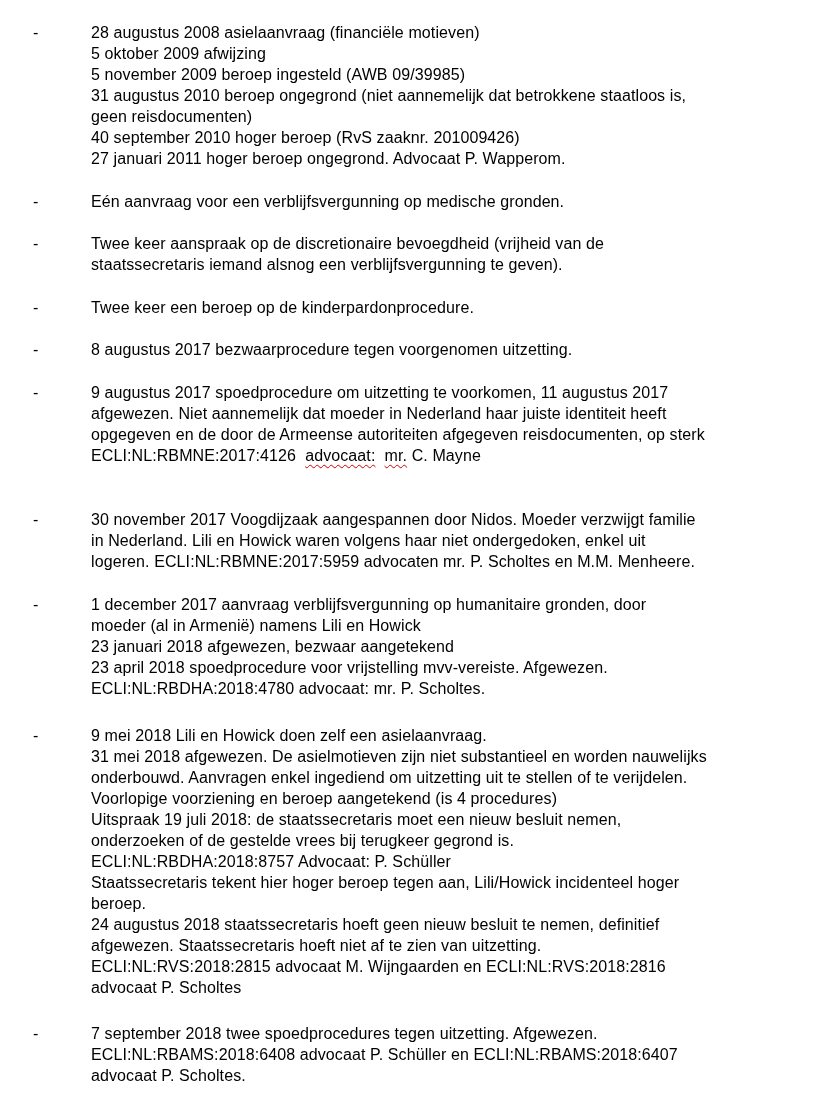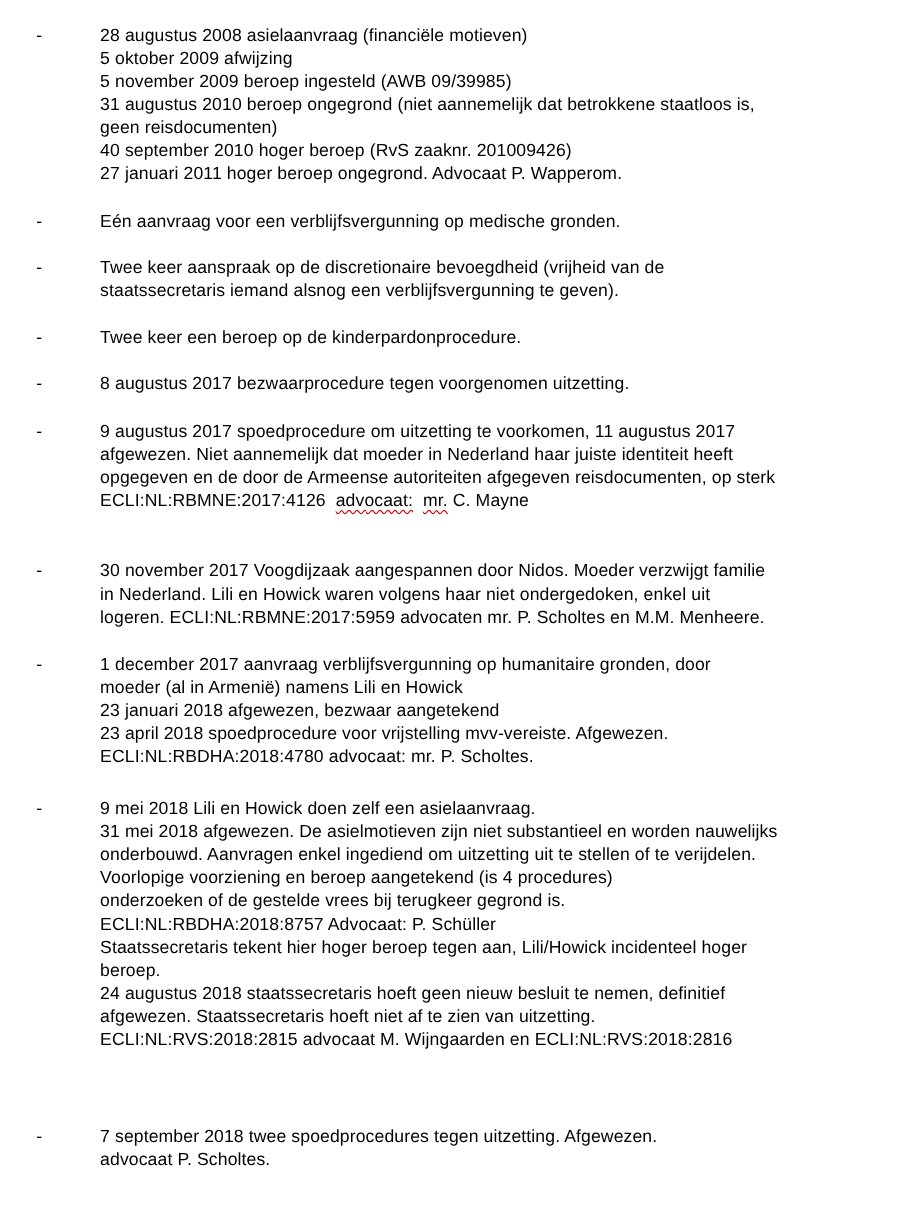--- a/index.html
+++ b/index.html
@@ -93,31 +93,34 @@
     </div>
   </div>
 
   <div class="item" style="top:725px">
     <span class="dash">-</span>
     <div class="lines">
       <span class="line">9 mei 2018 Lili en Howick doen zelf een asielaanvraag.</span>
       <span class="line">31 mei 2018 afgewezen. De asielmotieven zijn niet substantieel en worden nauwelijks</span>
       <span class="line">onderbouwd. Aanvragen enkel ingediend om uitzetting uit te stellen of te verijdelen.</span>
       <span class="line">Voorlopige voorziening en beroep aangetekend (is 4 procedures)</span>
+      <span class="line">Uitspraak 19 juli 2018: de staatssecretaris moet een nieuw besluit nemen,</span>
       <span class="line">onderzoeken of de gestelde vrees bij terugkeer gegrond is.</span>
       <span class="line">ECLI:NL:RBDHA:2018:8757 Advocaat: P. Schüller</span>
       <span class="line">Staatssecretaris tekent hier hoger beroep tegen aan, Lili/Howick incidenteel hoger</span>
       <span class="line">beroep.</span>
       <span class="line">24 augustus 2018 staatssecretaris hoeft geen nieuw besluit te nemen, definitief</span>
       <span class="line">afgewezen. Staatssecretaris hoeft niet af te zien van uitzetting.</span>
       <span class="line">ECLI:NL:RVS:2018:2815 advocaat M. Wijngaarden en ECLI:NL:RVS:2018:2816</span>
+      <span class="line">advocaat P. Scholtes</span>
     </div>
   </div>
 
   <div class="item" style="top:1023px">
     <span class="dash">-</span>
     <div class="lines">
       <span class="line">7 september 2018 twee spoedprocedures tegen uitzetting. Afgewezen.</span>
+      <span class="line">ECLI:NL:RBAMS:2018:6408 advocaat P. Schüller en ECLI:NL:RBAMS:2018:6407</span>
       <span class="line">advocaat P. Scholtes.</span>
     </div>
   </div>
 
 </div>
 
 </body></html>

